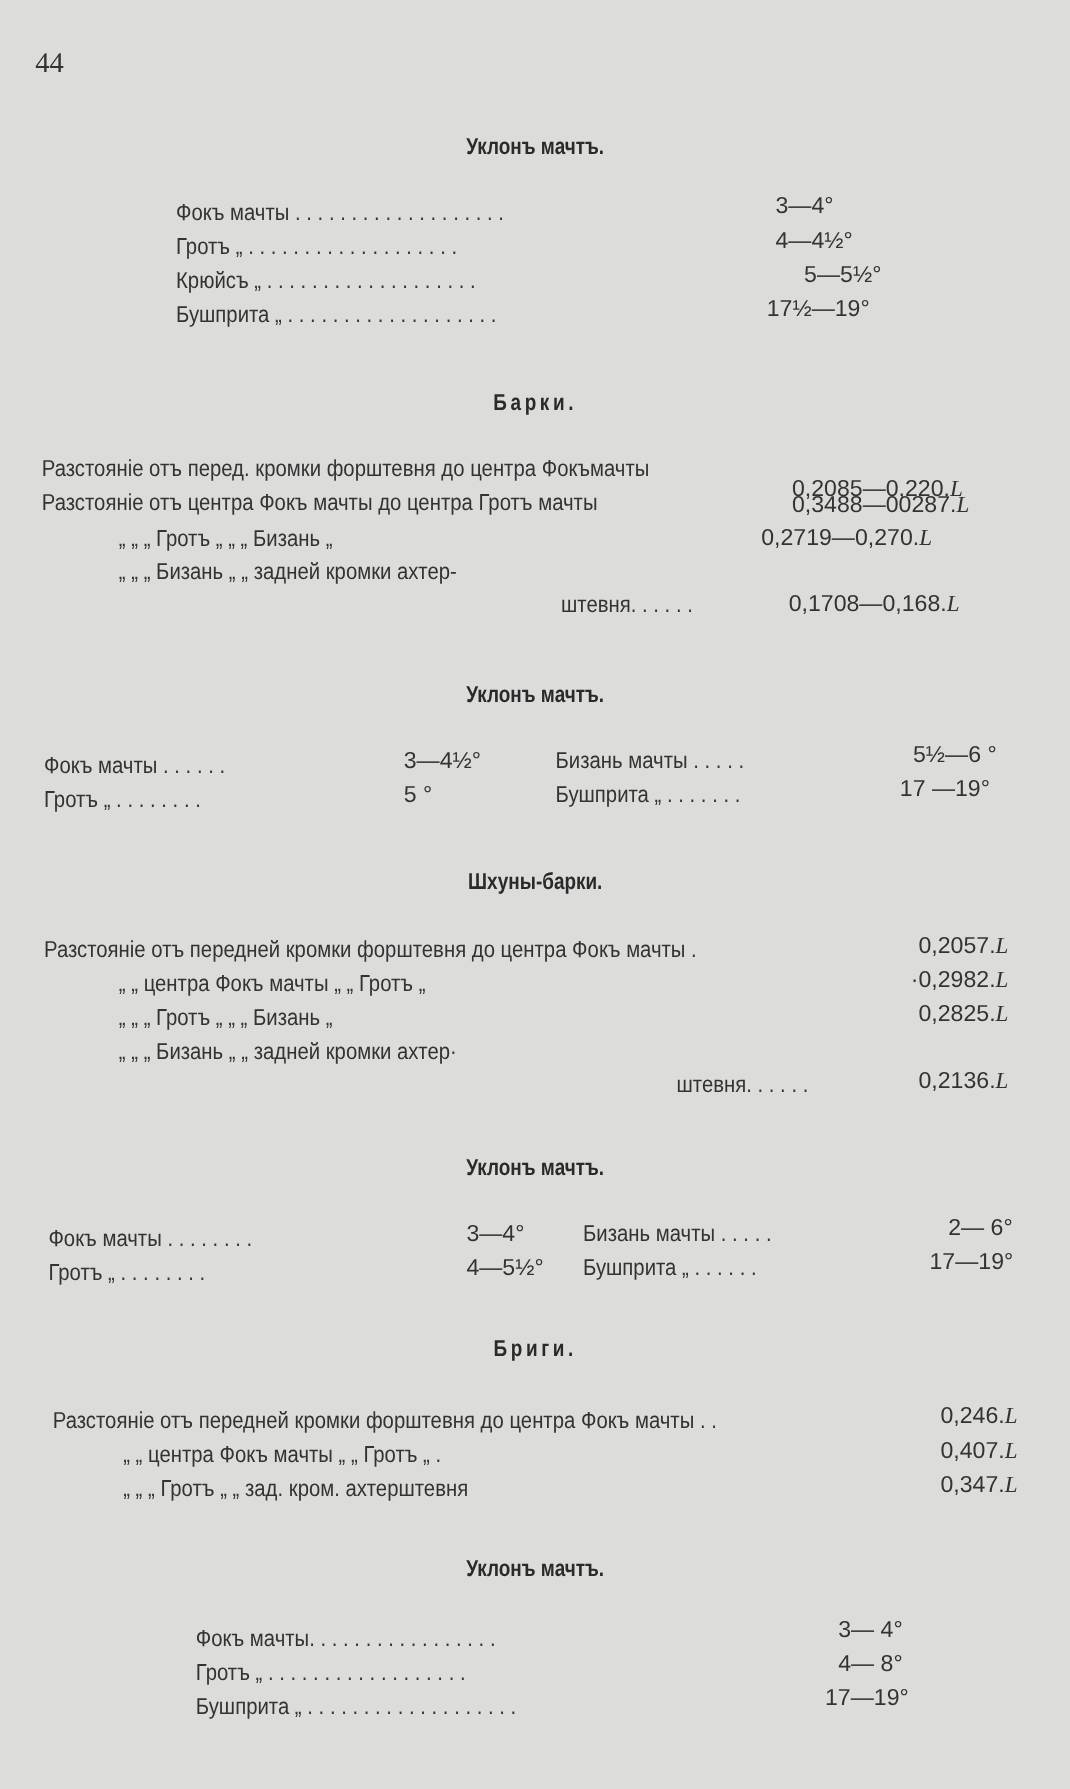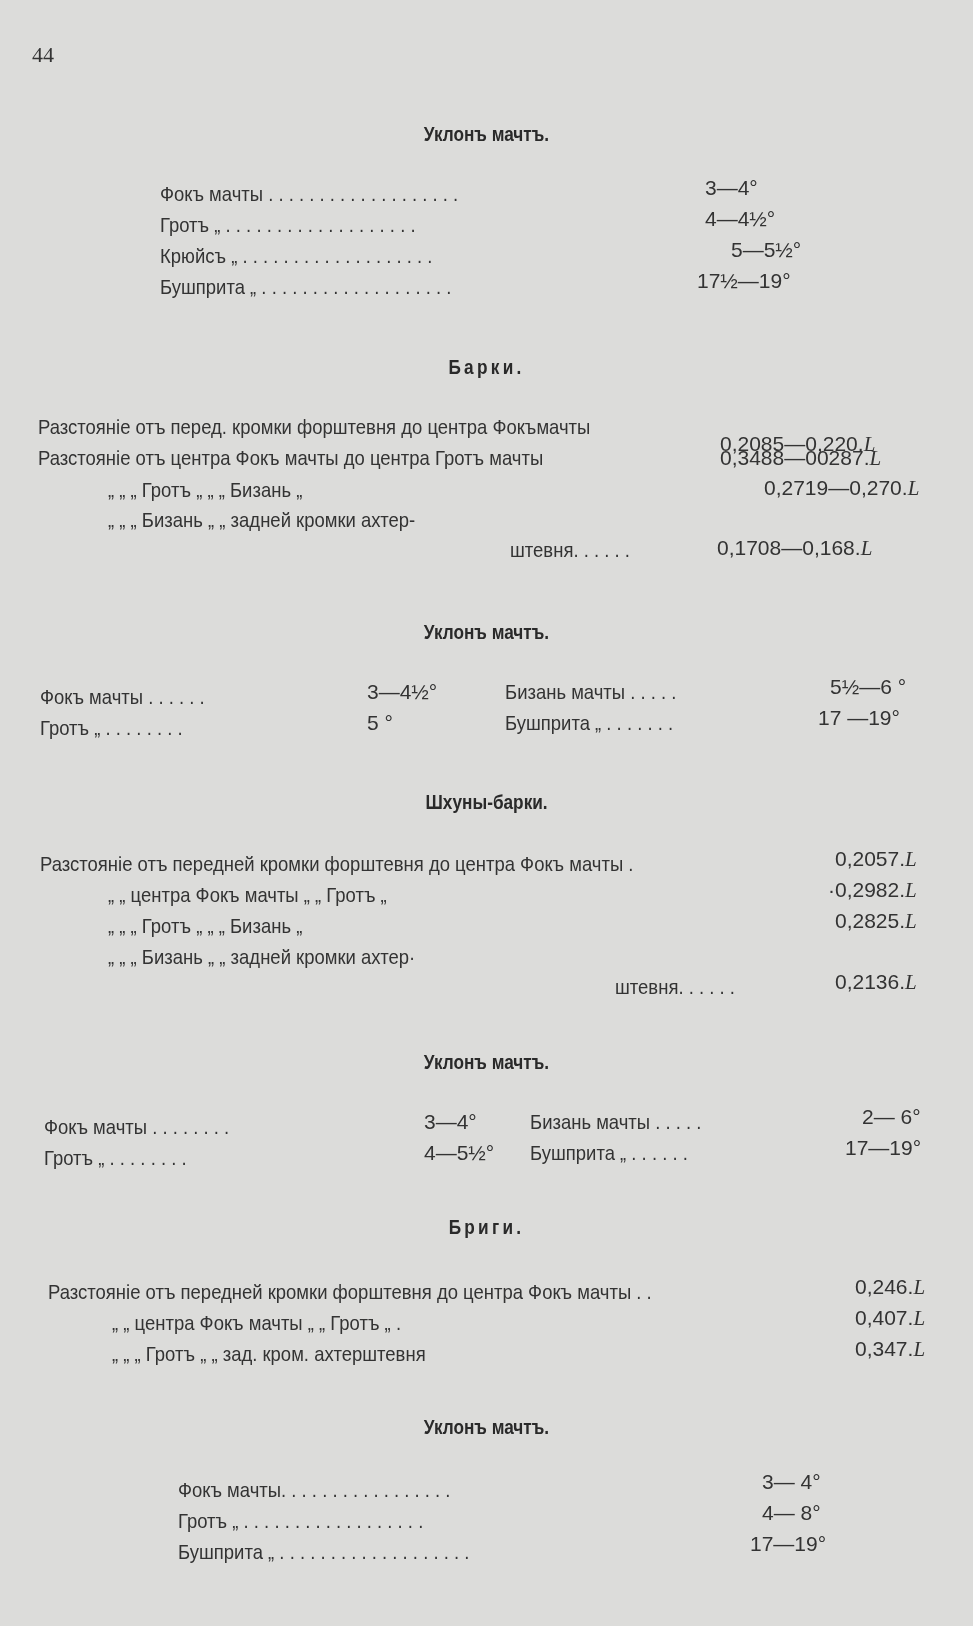--- a/index.html
+++ b/index.html
@@ -4,21 +4,21 @@
 <style>
   html, body { margin: 0; padding: 0; }
   body {
     width: 973px; height: 1626px; position: relative; overflow: hidden;
     background: #dcdcda;
     color: #2a2a2a;
     font-family: "Liberation Sans", sans-serif;
   }
   .page-number {
     position: absolute; left: 32px; top: 42px;
-    font-family: "Liberation Serif", serif; font-size: 22px; color: #333;
+    font-family: "Liberation Serif", serif; font-size: 26px; color: #333;
   }
   .heading {
     position: absolute; left: 0; width: 973px; text-align: center;
     font-family: "Liberation Sans", sans-serif; font-weight: bold;
     font-size: 21px; color: #2a2a2a; transform: scaleX(0.82);
   }
   .heading.spaced { letter-spacing: 4px; }
   .line {
     position: absolute; font-size: 21px; white-space: nowrap;
     color: #333; transform-origin: left center; transform: scaleX(0.88);
@@ -40,21 +40,21 @@
 <div class="val" style="left:731px;top:238px">5—5½°</div>
 <div class="line" style="left:160px;top:275px"><span>Бушприта „</span> <span>. . . . . . . . . . . . . . . . . . .</span></div>
 <div class="val" style="left:697px;top:269px">17½—19°</div>
 
 <div class="heading spaced" style="top:355px">Барки.</div>
 <div class="line" style="left:38px;top:415px">Разстояніе отъ перед. кромки форштевня до центра Фокъмачты</div>
 <div class="val" style="left:720px;top:432px"><span>0,2085—0,220.</span><i>L</i></div>
 <div class="line" style="left:38px;top:446px">Разстояніе  отъ  центра  Фокъ  мачты  до  центра  Гротъ мачты</div>
 <div class="val" style="left:720px;top:446px"><span>0,3488—00287.</span><i>L</i></div>
 <div class="line" style="left:108px;top:478px">„        „        „        Гротъ        „        „        „        Бизань  „</div>
-<div class="val" style="left:764px;top:476px"><span>0,2719—0,270.</span><i>L</i></div>
+<div class="val" style="left:692px;top:476px"><span>0,2719—0,270.</span><i>L</i></div>
 <div class="line" style="left:108px;top:508px">„        „        „        Бизань     „        „  задней кромки  ахтер-</div>
 <div class="line" style="left:510px;top:538px">штевня. . . . . .</div>
 <div class="val" style="left:717px;top:536px"><span>0,1708—0,168.</span><i>L</i></div>
 
 <div class="heading" style="top:620px">Уклонъ мачтъ.</div>
 <div class="line" style="left:40px;top:685px">Фокъ мачты . . .     . . .</div>
 <div class="val" style="left:367px;top:680px">3—4½°</div>
 <div class="line" style="left:40px;top:716px">Гротъ   „  . . . . . . . .</div>
 <div class="val" style="left:367px;top:711px">5      °</div>
 <div class="line" style="left:505px;top:680px">Бизань мачты      . . . . .</div>

